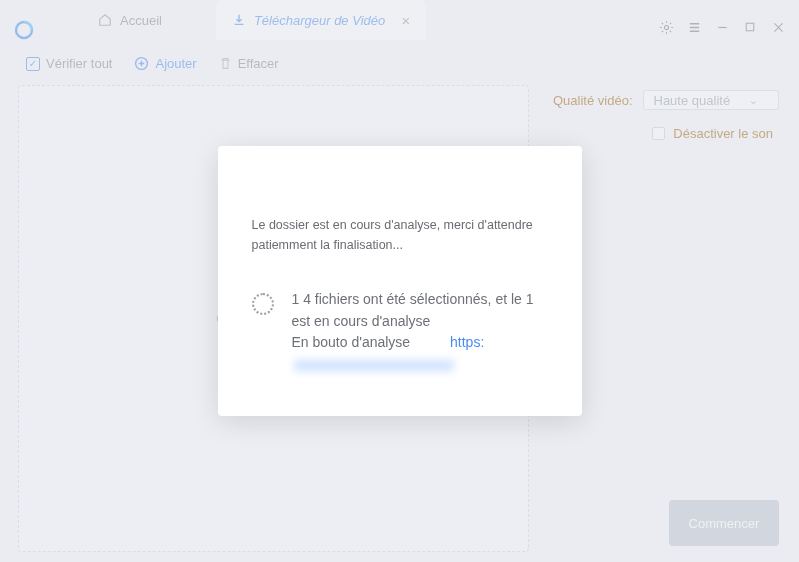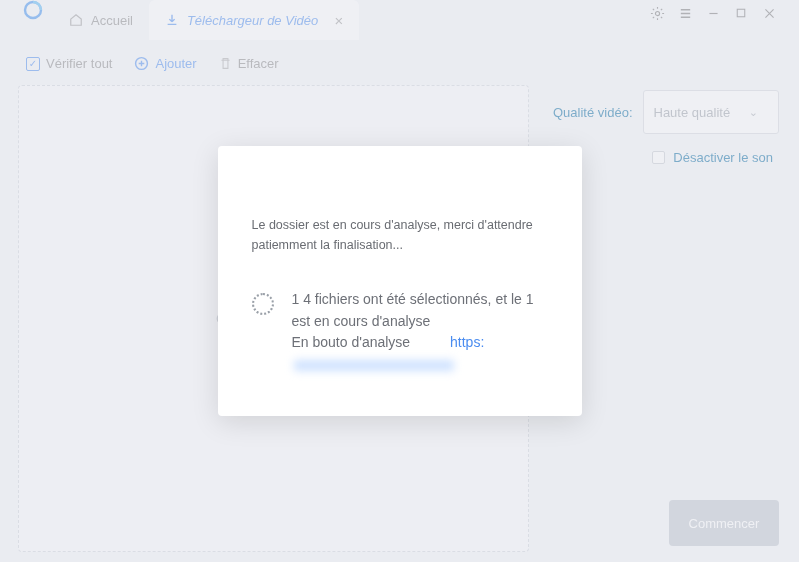--- a/index.html
+++ b/index.html
@@ -8,23 +8,24 @@
     font-family: -apple-system, BlinkMacSystemFont, "Segoe UI", Arial, sans-serif;
     background: #f3f5f9;
     color: #666;
     font-size: 13px;
     position: relative;
     overflow: hidden;
   }
   .titlebar {
     height: 40px;
     display: flex;
-    align-items: flex-start;
+    align-items: flex-end;
     background: #f3f5f9;
-    padding: 0 17px;
+    padding: 0 8px;
+    gap: 38px;
   }
   .logo {
     width: 20px; height: 20px;
     margin: 0 10px 0 6px;
     display: flex; align-items: center; justify-content: center;
   }
   .tab {
     display: flex; align-items: center;
     height: 40px;
     padding: 0 16px;
@@ -86,23 +87,23 @@
   .right {
     width: 260px;
     padding: 20px 20px 16px 14px;
     display: flex;
     flex-direction: column;
   }
   .row {
     display: flex; align-items: center; gap: 10px;
     margin-top: 30px;
   }
-  .label { color: #0369a1; font-size: 13px; white-space:nowrap;}
+  .label { color: #a16207; font-size: 13px; white-space:nowrap;}
   .select {
-    flex:1; height: 44px; border:1px solid #d5d8de; border-radius:3px;
+    flex:1; height: 20px; border:1px solid #d5d8de; border-radius:3px;
     display:flex; align-items:center; justify-content:space-between;
     padding: 0 20px 0 10px; color:#9aa0a8; background:#fff;
   }
   .chev { color:#a8adb5; font-size:11px; }
   .chkrow { display:flex; align-items:center; gap:8px; margin-top:16px; justify-content:flex-end; padding-right: 6px;}
   .chkbox { width:13px; height:13px; border:1px solid #c6cad1; border-radius:2px; background:#fff;}
   .startbtn {
     margin-top:auto;
     align-self:flex-end;
     width: 110px; height: 46px;

